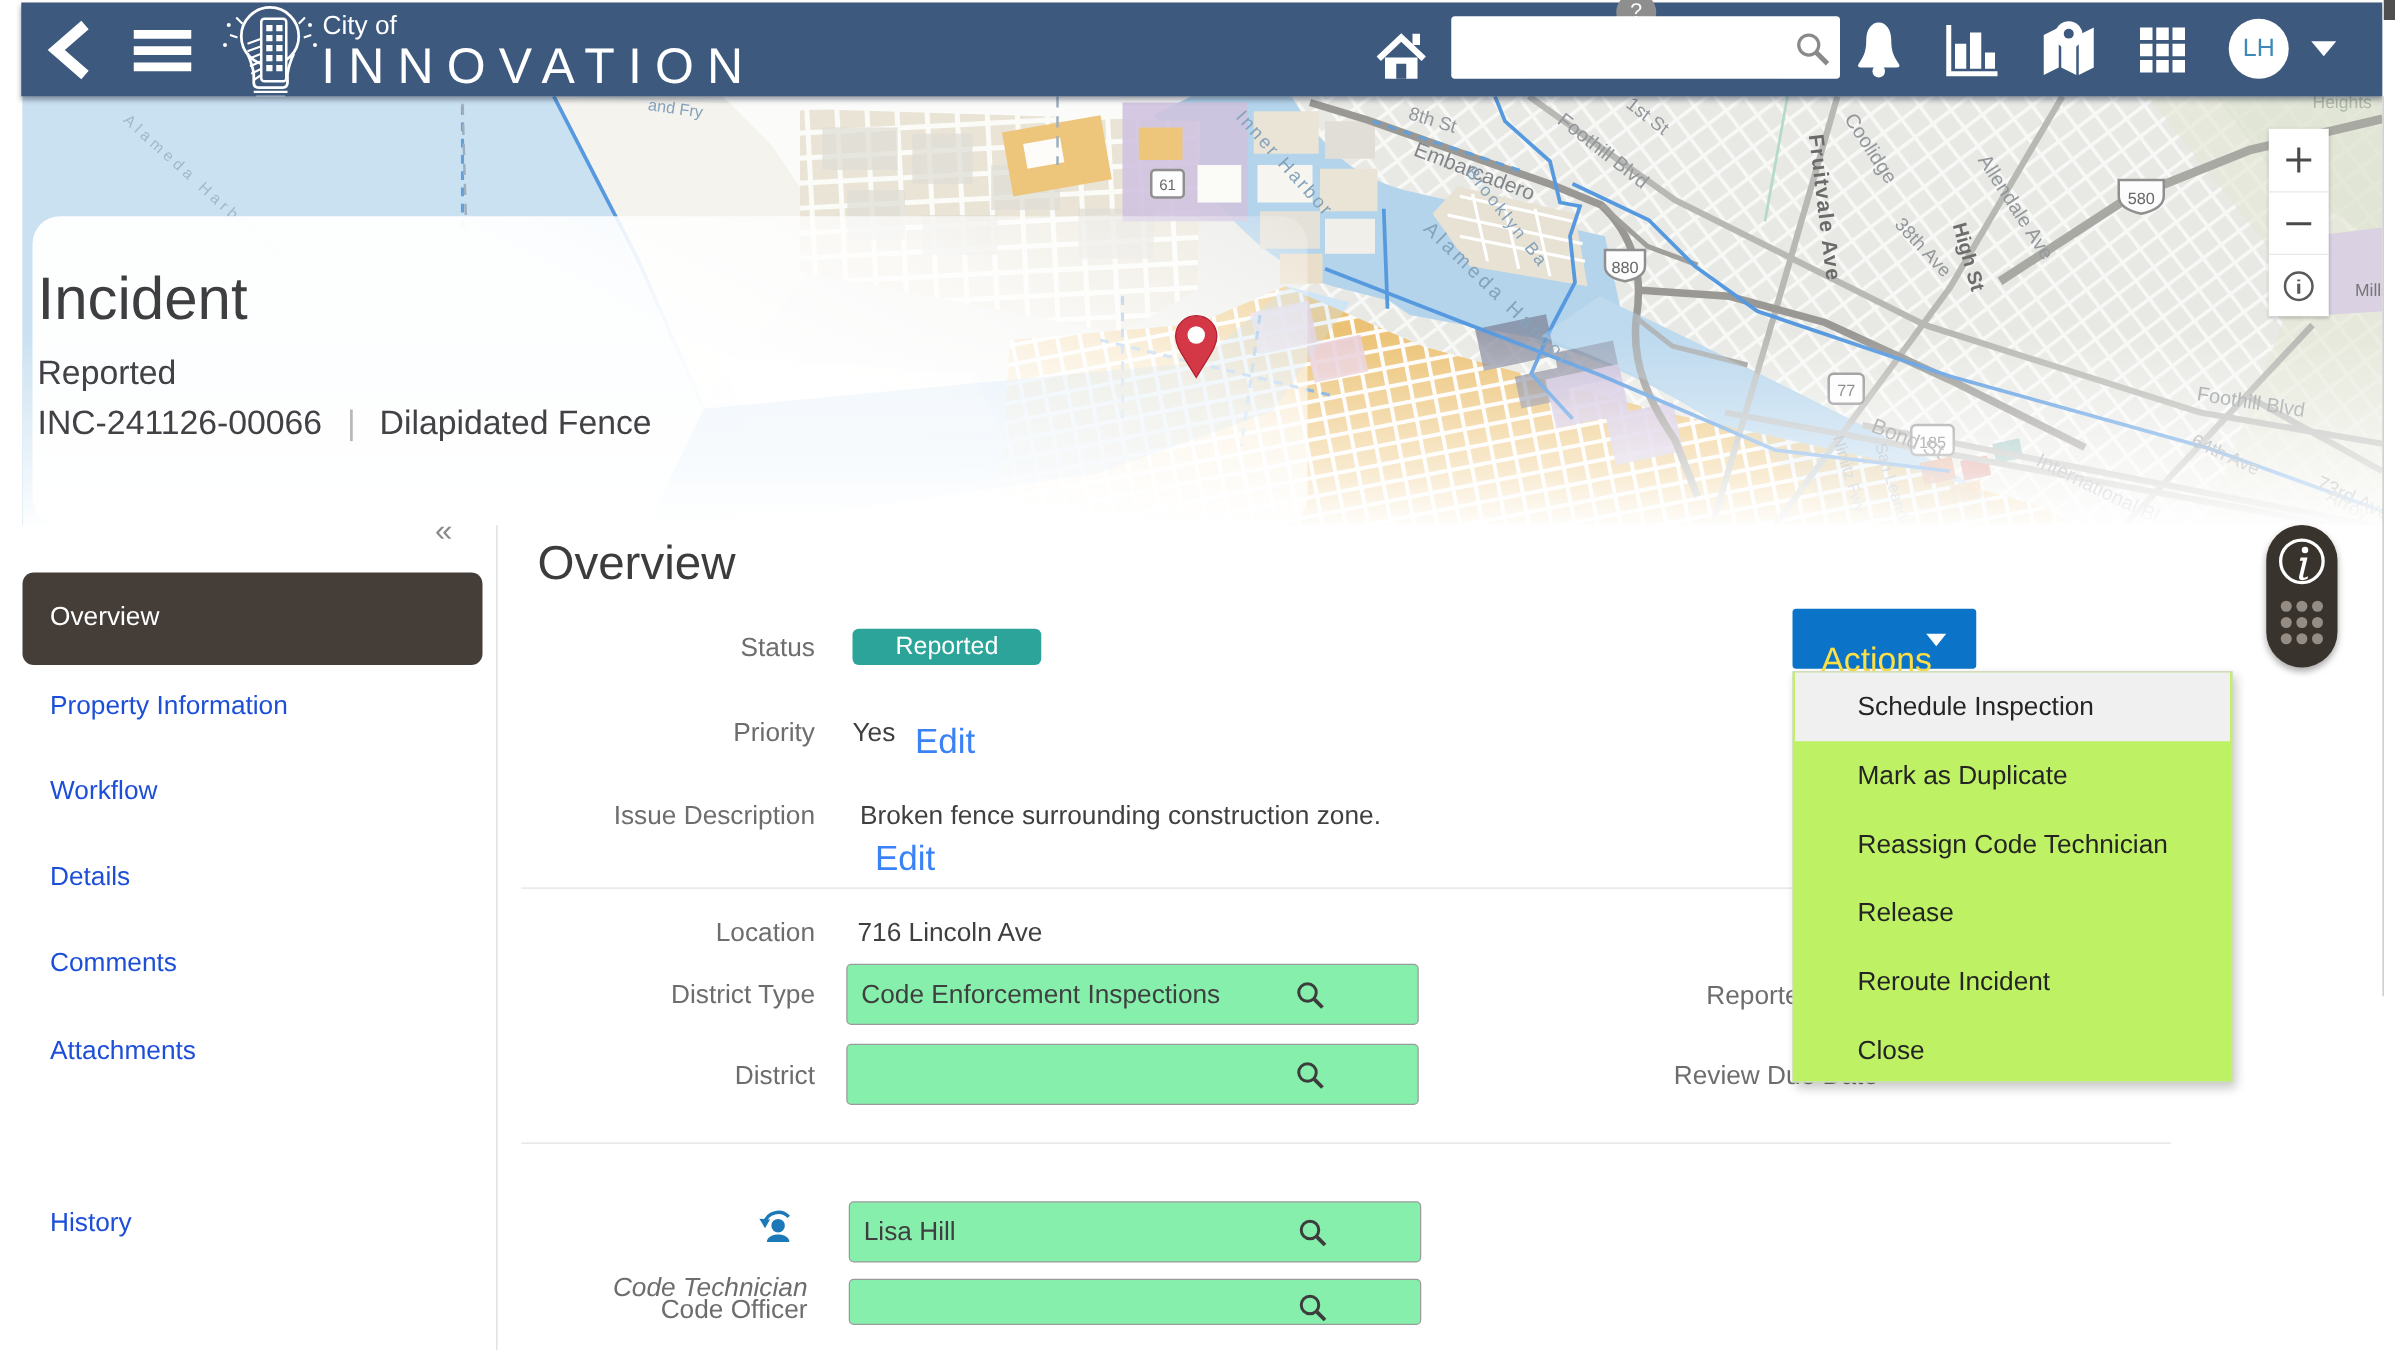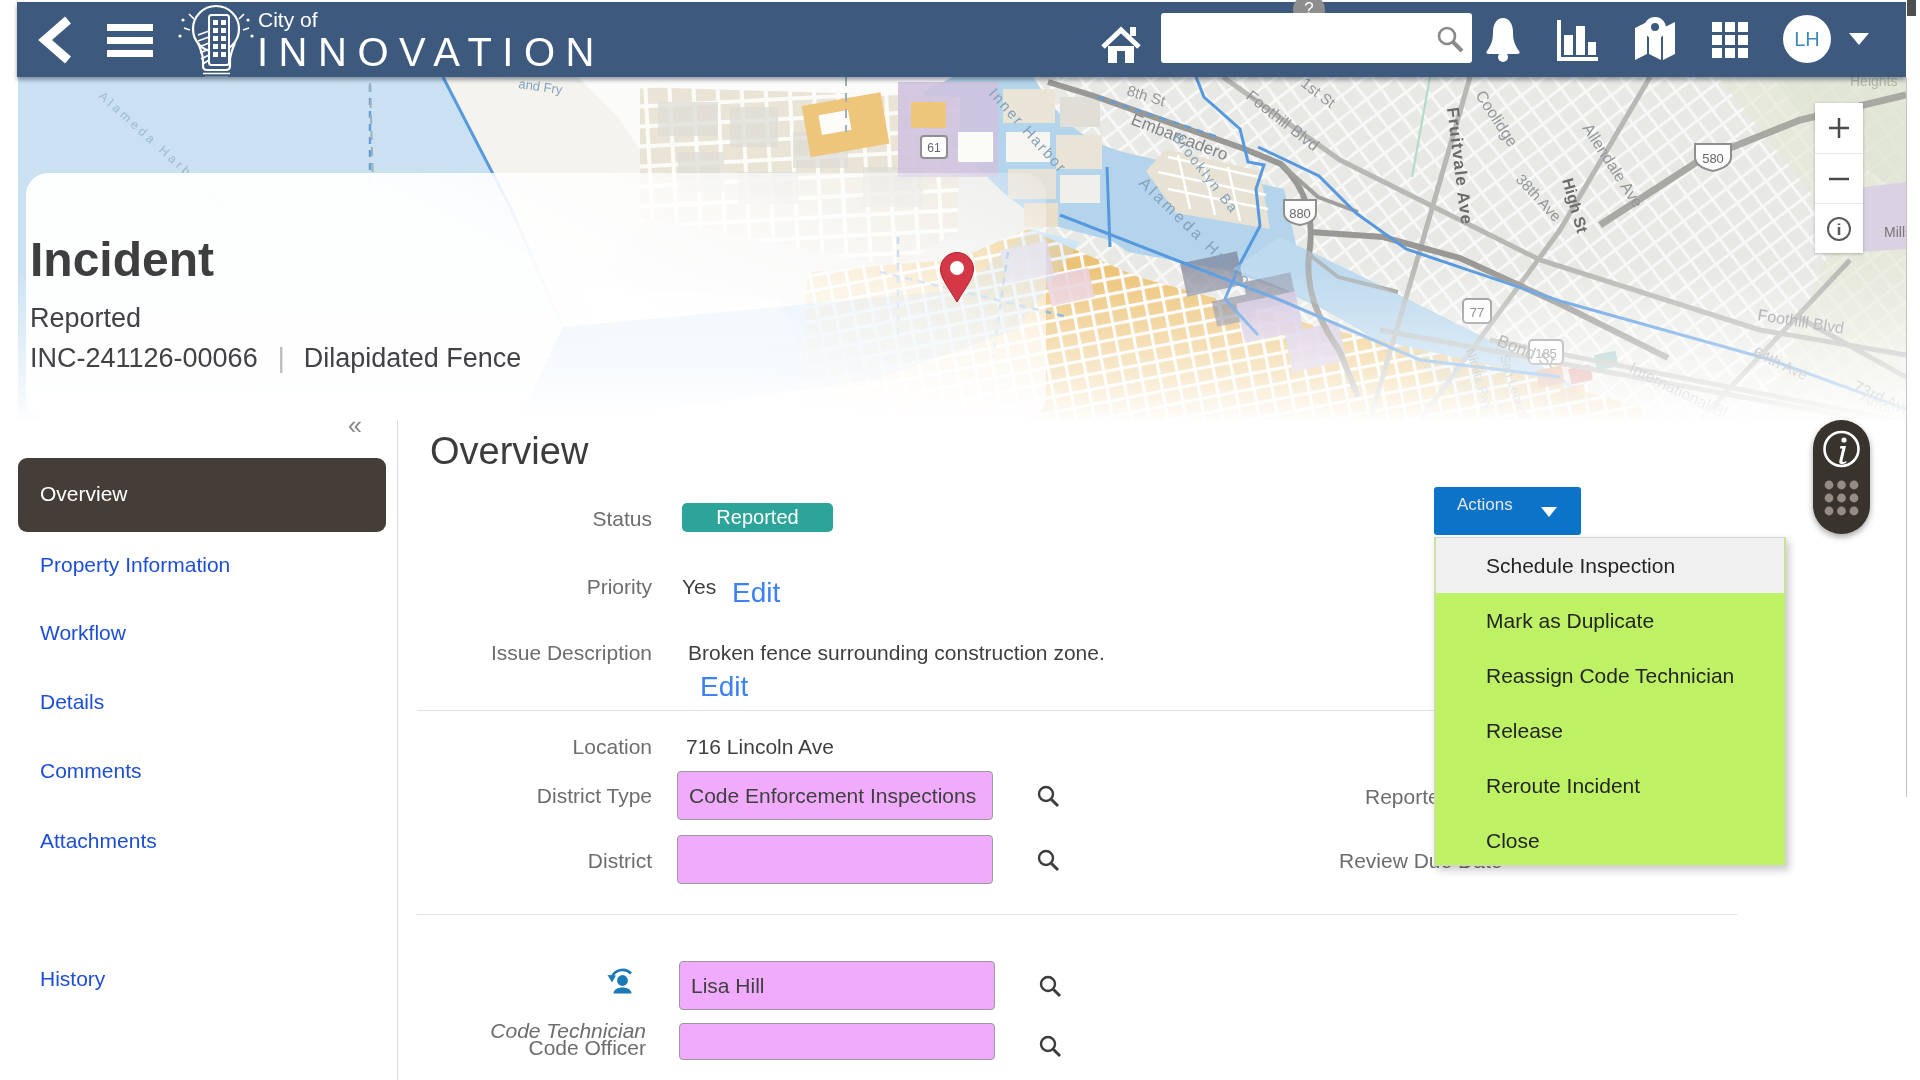--- a/index.html
+++ b/index.html
@@ -14,21 +14,21 @@
   #nav svg { position:absolute; }
   #search { left:1144px; top:11px; width:311px; height:50px; background:#fff; border-radius:3px; }
   #qmark { left:1276px; top:-8px; width:32px; height:32px; border-radius:50%;
            background:#8e8e8e; color:#fff; font-size:17px; text-align:center; line-height:30px; }
   #avatar { left:1766px; top:13px; width:48px; height:48px; border-radius:50%; background:#fff;
             color:#3e89b9; font-size:20px; text-align:center; line-height:48px; }
 
   
   #map { left:18px; top:77px; width:1888px; height:343px; background:#e9eae6; }
   #maptitle { left:30px; top:212px; color:#3e3e40; }
-  #maptitle h1 { font-size:48px; font-weight:700; letter-spacing:0px;margin-top:20px; }
+  #maptitle h1 { font-size:48px; font-weight:400; letter-spacing:0px; }
   #maptitle .rep { font-size:27px; margin-top:16px; color:#414146; }
   #maptitle .inc { font-size:27px; margin-top:9px; color:#414146; }
   #maptitle .sep { color:#b9b9bb; margin:0 19px 0 20px; }
   #zoomctl { left:1815px; top:103px; width:48px; height:150px; background:#fff;
              box-shadow:0 1px 3px rgba(0,0,0,.25); color:#4a4a4a; }
   #zoomctl .cell { width:48px; height:50px; text-align:center; position:relative; }
   #zoomctl .sep2 { border-top:1px solid #e8e8e8; }
 
   
   #scroll { left:1906px; top:0; width:14px; height:1080px; background:#fff; }
@@ -42,29 +42,29 @@
   .navitem { left:40px; width:340px; height:28px; color:#1d4ed8; font-size:21px; }
   #vline { left:397px; top:420px; width:1px; height:660px; background:#dcdcdc; }
 
   
   h2.ovh { left:430px; top:430px; font-size:38px; font-weight:400; color:#3c3c3c; position:absolute; }
   .lbl { position:absolute; width:240px; text-align:right; color:#6d6d6d; font-size:21px; }
   .val { position:absolute; color:#3f3f3f; font-size:21px; }
   .link { position:absolute; color:#3b82f6; font-size:28px; }
   #pill { left:682px; top:503px; width:151px; height:29px; background:#2da49a; border-radius:5px;
           color:#fff; font-size:20px; text-align:center; line-height:29px; }
-  .inp { position:absolute; width:316px; height:49px; background:#f0abfc;
+  .inp { position:absolute; width:458px; height:49px; background:#86efac;
          border:1px solid #9a9a9a; border-radius:4px; font-size:21px; color:#3f3f3f;
          padding:0 60px 0 11px; line-height:47px; white-space:nowrap; overflow:hidden; }
   .mag { position:absolute; width:24px; height:24px; }
   .hr { position:absolute; height:1px; background:#e2e2e2; }
 
   
   #actbtn { left:1434px; top:487px; width:147px; height:48px; background:#0b74c8; border-radius:3px; }
-  #actbtn span { position:absolute; left:23px; top:8px; color:#e5e5e5; font-size:17px; }
+  #actbtn span { position:absolute; left:23px; top:26px; color:#fde047; font-size:27px; }
   #menu { left:1434px; top:537px; width:352px; height:329px; background:#bef264;
           border:1px solid #d4d4d4; box-shadow:3px 4px 8px rgba(0,0,0,.22); }
   .mi { position:absolute; left:1px; width:348px; height:55px; font-size:21px; color:#242424;
         line-height:55px; padding-left:50px; }
 
   
   #widget { left:1813px; top:420px; width:57px; height:114px; background:#38332d; border-radius:29px;
             box-shadow:0 3px 6px rgba(0,0,0,.35); }
 </style>
 </head>

